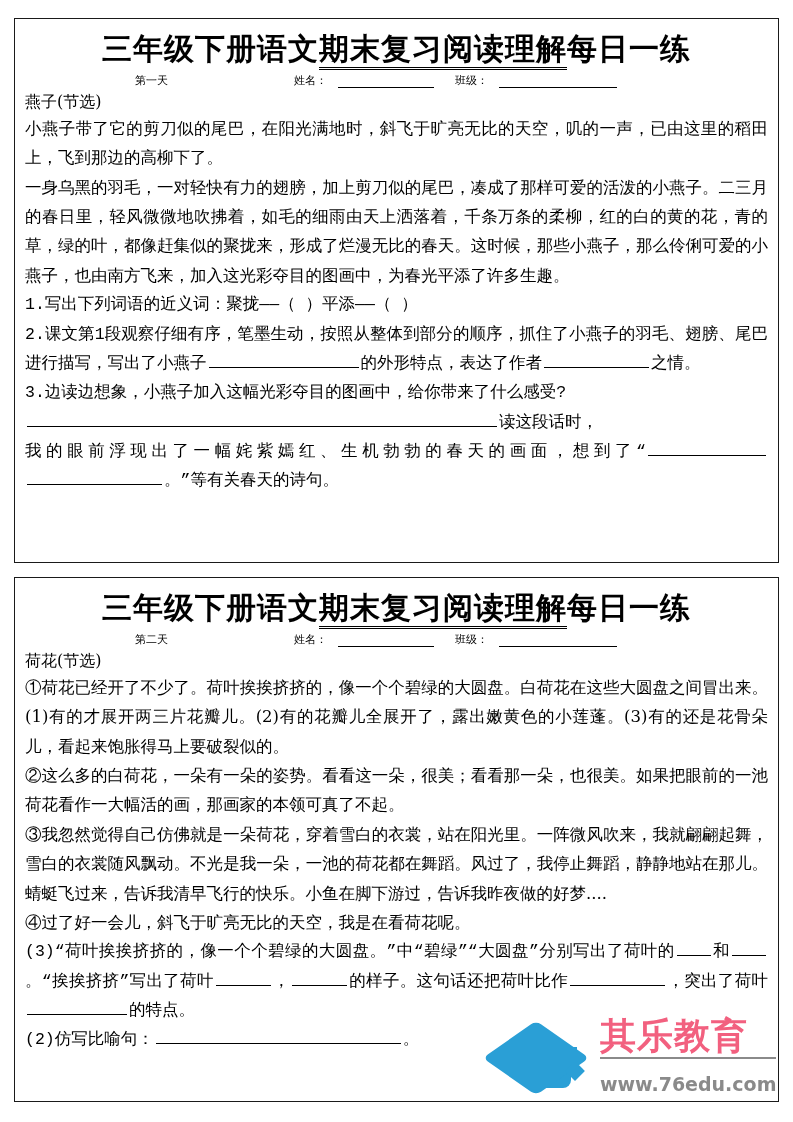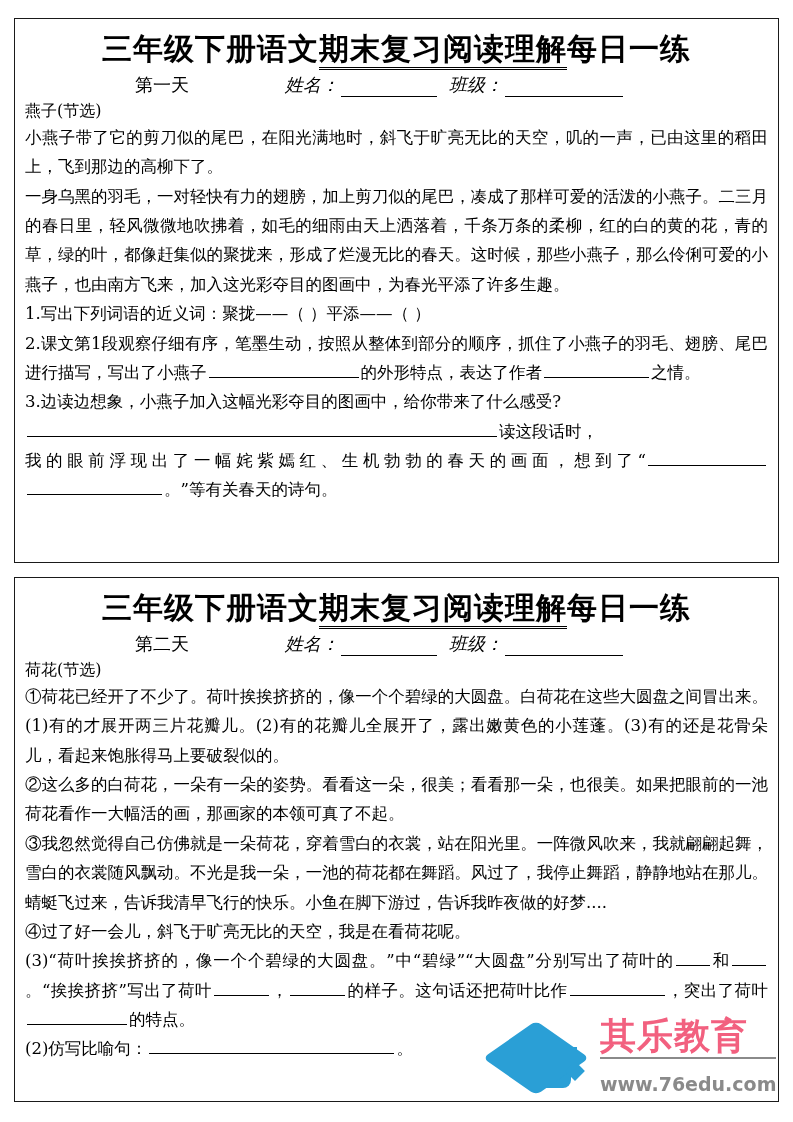--- a/index.html
+++ b/index.html
@@ -46,28 +46,28 @@
     font-family: "DejaVu Serif", "Liberation Serif", serif;
   }
   .title .u2 {
     border-bottom: 3px double #000;
     padding-bottom: 1px;
   }
 
   .meta-row {
     display: flex;
     align-items: flex-end;
-    font-size: 18px;
+    font-size: 11px;
     margin: 6px 0 2px 0;
     padding-left: 110px;
-    gap: 0;
+    gap: 9px;
     white-space: nowrap;
   }
   .meta-day { min-width: 140px; }
-  .meta-label { margin-left: 10px; font-style: italic; }
+  .meta-label { margin-left: 10px; }
   .blank-line {
     display: inline-block;
     border-bottom: 1.6px solid #000;
     height: 0;
     vertical-align: baseline;
     margin: 0 2px;
   }
   .bl-name { width: 96px; }
   .bl-class { width: 118px; }
 
@@ -80,21 +80,21 @@
   .body-text {
     font-size: 16.5px;
     line-height: 1.78;
     text-align: justify;
     text-justify: inter-character;
     letter-spacing: 0px;
     margin: 0;
   }
   .body-text p { margin: 0; }
 
-  .q { font-size: 16.5px; line-height: 1.78; text-align: justify; margin: 0; }
+  .q { font-size: 16.5px; line-height: 1.78; text-align: justify; margin: 0; font-family: Liberation Mono, monospace; }
 
   .bl-a { width: 150px; }
   .bl-b { width: 105px; }
   .bl-c { width: 470px; }
   .bl-d { width: 118px; }
   .bl-e { width: 135px; }
   .bl-f { width: 34px; }
   .bl-g { width: 55px; }
   .bl-h { width: 95px; }
   .bl-i { width: 100px; }

